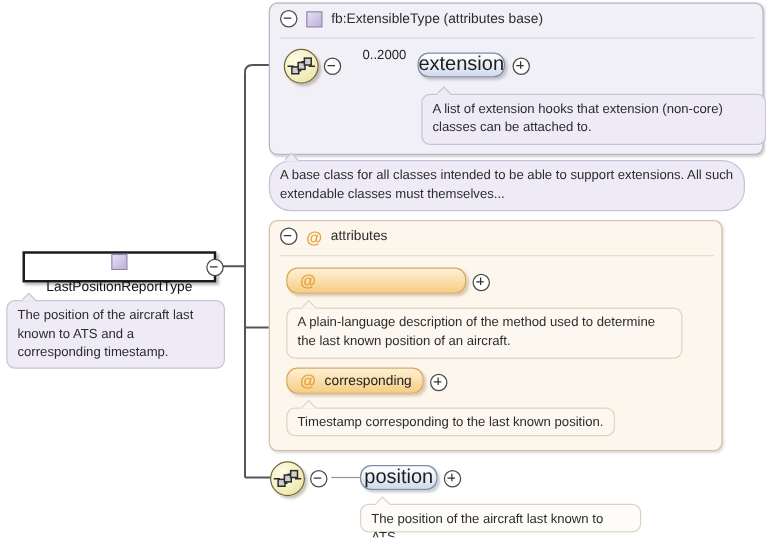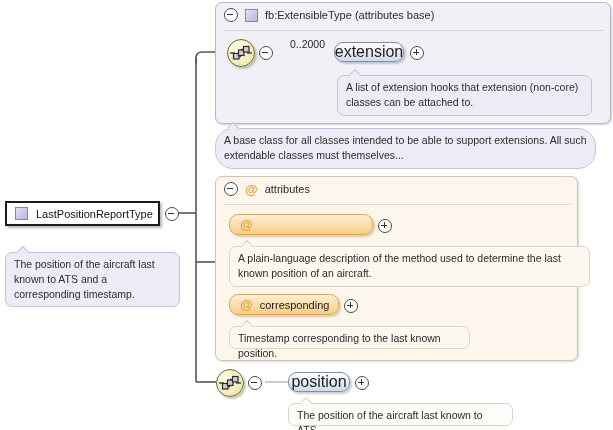--- a/index.html
+++ b/index.html
@@ -275,21 +275,21 @@
   </div>
   <span class="toggle toggle-abs" style="left:259px; top:46px;"></span>
 
   <div class="occurs" style="left:290px; top:38px;">0..2000</div>
 
   <div class="pill-el" style="left:334px; top:42px; width:70px; height:20px;">
     <span>extension</span>
   </div>
   <span class="toggle toggle-abs plus" style="left:410px; top:46px;"></span>
 
-  <div class="note note-purple" style="left:337px; top:75px; width:255px; height:41px;">
+  <div class="note note-purple" style="left:337px; top:75px; width:276px; height:41px;">
     <span class="tip" style="left:12px;"></span>
     <span>A list of extension hooks that extension (non-core) classes can be attached to.</span>
   </div>
 
   <div class="note note-purple" style="left:215px; top:128px; width:381px; height:41px;border-radius:18px;">
     <span class="tip" style="left:12px;"></span>
     <span>A base class for all classes intended to be able to support extensions. All such extendable classes must themselves...</span>
   </div>
 
   <div class="grp grp-attr" style="left:215px; top:176px; width:363px; height:185px;">
@@ -299,32 +299,32 @@
     <span class="toggle"></span>
     <span class="at-sign">@</span>
     <span>attributes</span>
   </div>
 
   <div class="pill-attr" style="left:229px; top:214px; width:144px; height:21px;">
     <span class="at-sign">@</span>
   </div>
   <span class="toggle toggle-abs plus" style="left:378px; top:219px;"></span>
 
-  <div class="note note-cream" style="left:229px; top:246px; width:361px; height:41px;">
+  <div class="note note-cream" style="left:229px; top:246px; width:317px; height:41px;">
     <span class="tip" style="left:12px;"></span>
     <span>A plain-language description of the method used to determine the last known position of an aircraft.</span>
   </div>
 
   <div class="pill-attr" style="left:229px; top:294px; width:110px; height:21px;">
     <span class="at-sign">@</span>
     <span>corresponding</span>
   </div>
   <span class="toggle toggle-abs plus" style="left:344px; top:299px;"></span>
 
-  <div class="note note-cream" style="left:229px; top:326px; width:241px; height:23px;">
+  <div class="note note-cream" style="left:229px; top:326px; width:263px; height:23px;">
     <span class="tip" style="left:12px;"></span>
     <span>Timestamp corresponding to the last known position.</span>
   </div>
 
   <div class="seq" style="left:216px; top:369px;">
     <svg width="26" height="26" viewBox="0 0 26 26">
       <line x1="2" y1="13" x2="7" y2="13" stroke="#2b2b2b" stroke-width="1.3"></line>
       <line x1="19" y1="13" x2="24" y2="13" stroke="#2b2b2b" stroke-width="1.3"></line>
       <line x1="10" y1="16.5" x2="13" y2="16.5" stroke="#2b2b2b" stroke-width="1.3"></line>
       <line x1="13" y1="9.5" x2="16" y2="9.5" stroke="#2b2b2b" stroke-width="1.3"></line>
@@ -338,24 +338,24 @@
   <div class="pill-el" style="left:288px; top:372px; width:62px; height:20px;text-align:right;">
     <span>position</span>
   </div>
   <span class="toggle toggle-abs plus" style="left:355px; top:376px;"></span>
 
   <div class="note note-white" style="left:288px; top:403px; width:225px; height:23px;">
     <span class="tip" style="left:12px;"></span>
     <span>The position of the aircraft last known to ATS.</span>
   </div>
 
-  <div class="rootbox" style="left:5px; top:201px; width:155px; height:25px;">
+  <div class="rootbox" style="left:18px; top:201px; width:155px; height:25px;flex-direction:column;">
     <span class="swatch"></span>
     <span>LastPositionReportType</span>
   </div>
   <span class="toggle toggle-abs" style="left:165px; top:207px;"></span>
 
-  <div class="note note-purple" style="left:5px; top:252px; width:175px; height:55px;">
+  <div class="note note-purple" style="left:5px; top:240px; width:175px; height:55px;">
     <span class="tip" style="left:12px;"></span>
     <span>The position of the aircraft last known to ATS and a corresponding timestamp.</span>
   </div>
 
 </div>
 
 </body></html>

